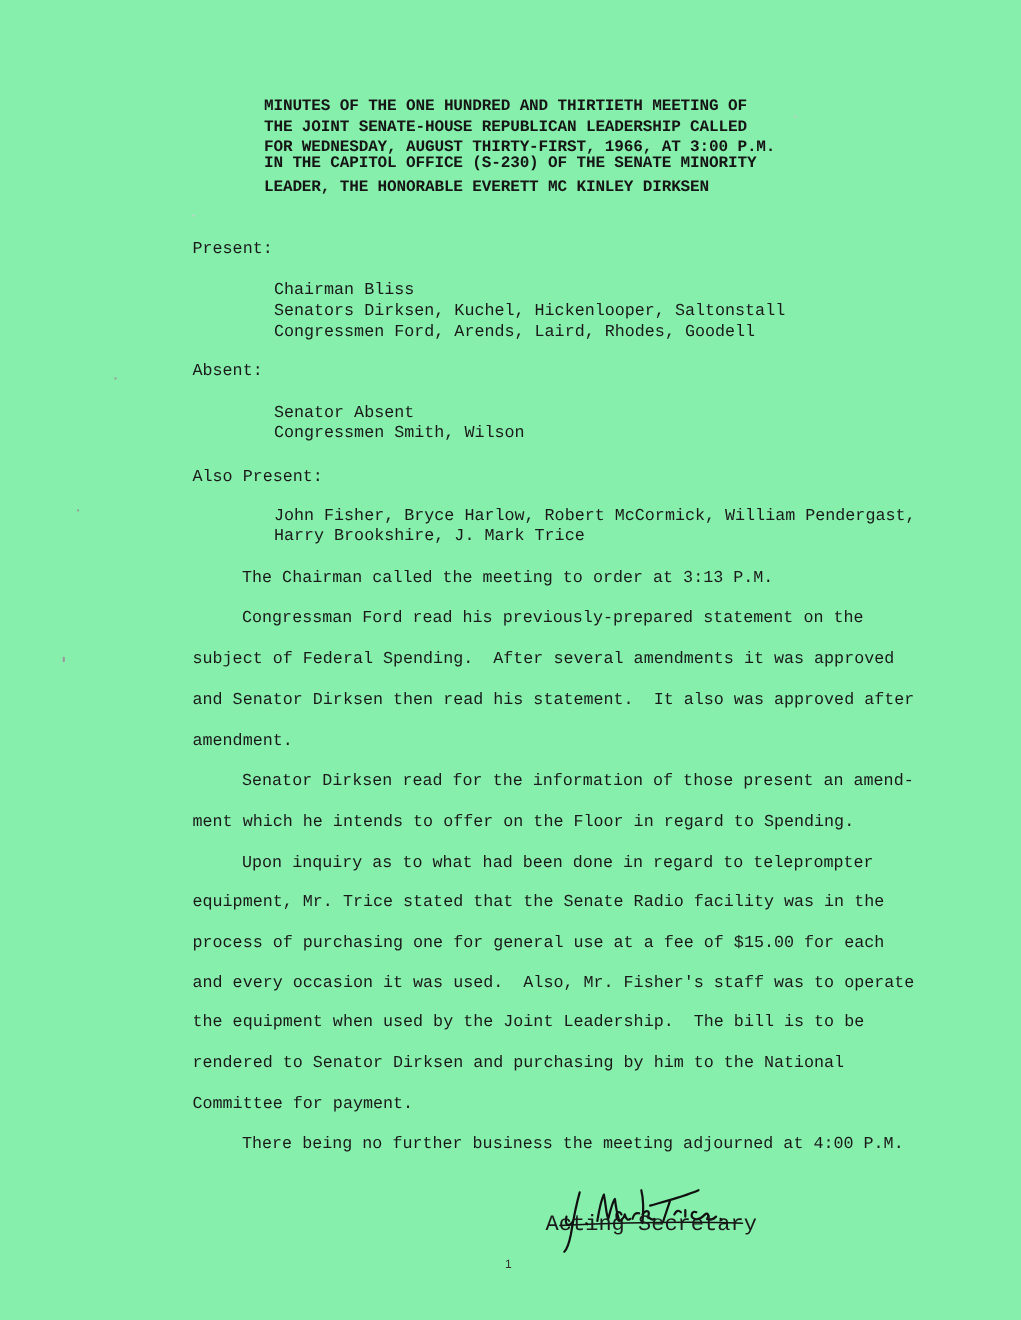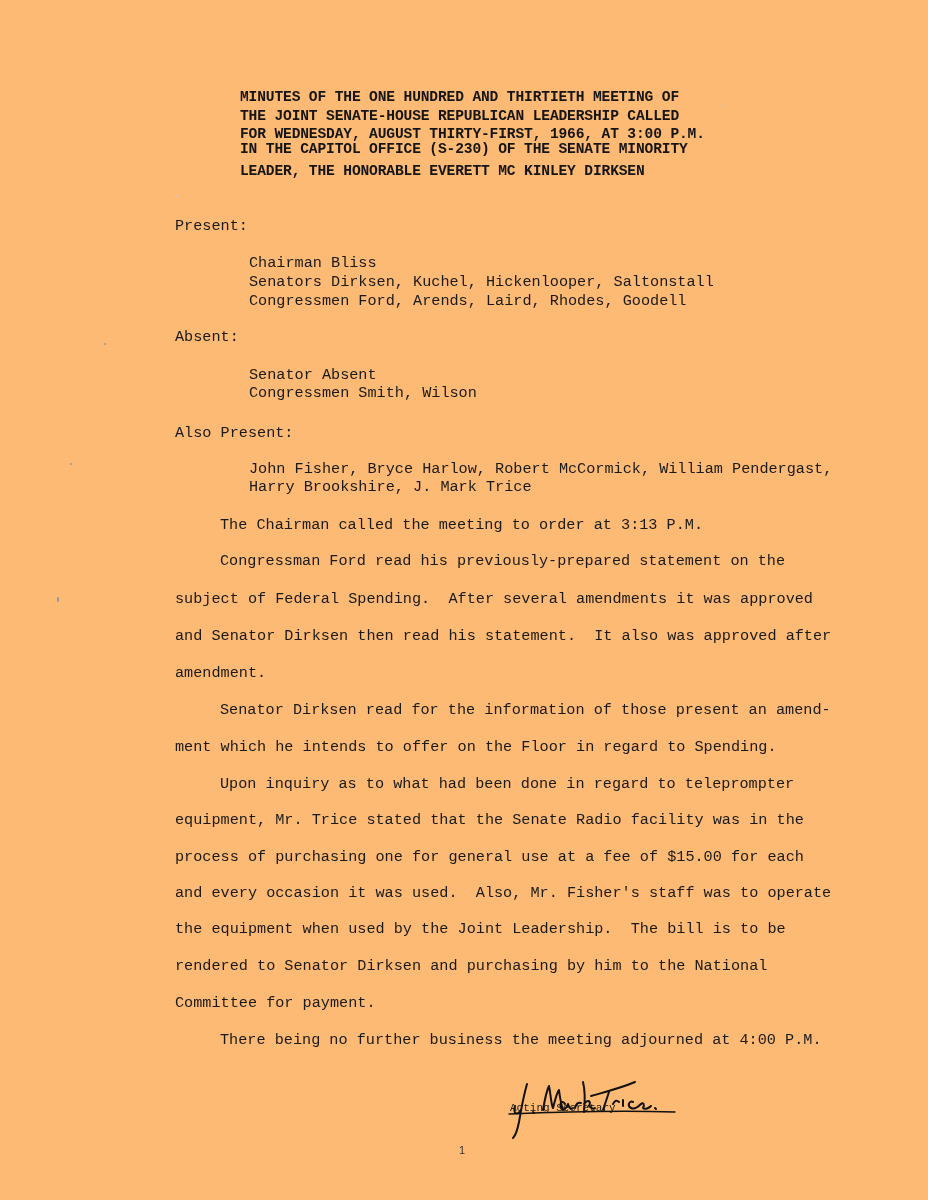--- a/index.html
+++ b/index.html
@@ -13,37 +13,37 @@
       position: relative;
       overflow: hidden;
       font-family: "Liberation Mono", "DejaVu Sans Mono", monospace;
       color: #1a1a1a;
       font-size: 15.2px;
     }
     .page {
       position: absolute;
       left: 0; top: 0;
       width: 928px; height: 1200px;
-      background: #fdba74;
+      background: #86efac;
     }
     .abs { position: absolute; white-space: pre; }
     .heading-line {
       left: 240px;
       font-size: 14.6px;
       letter-spacing: -0.15px;
       line-height: 19px;
       font-weight: bold;
       color: #151515;
     }
     .label { left: 175px; line-height: 20px; text-align: right; }
     .name-line { left: 249px; line-height: 20px; }
     .body-line { line-height: 20px; }
     .indent { left: 220px; }
     .flush { left: 175px; }
-    .sig-title { left: 510px; top: 1102px; font-size: 11px; }
+    .sig-title { left: 496px; top: 1102px; font-size: 20px; }
     .page-num {
       left: 459px; top: 1144px;
       font-family: "Liberation Sans", sans-serif;
       font-size: 11px;
       color: #333;
     }
     .speck {
       position: absolute;
       width: 2px; height: 2px;
       background: #9a9a9a;

